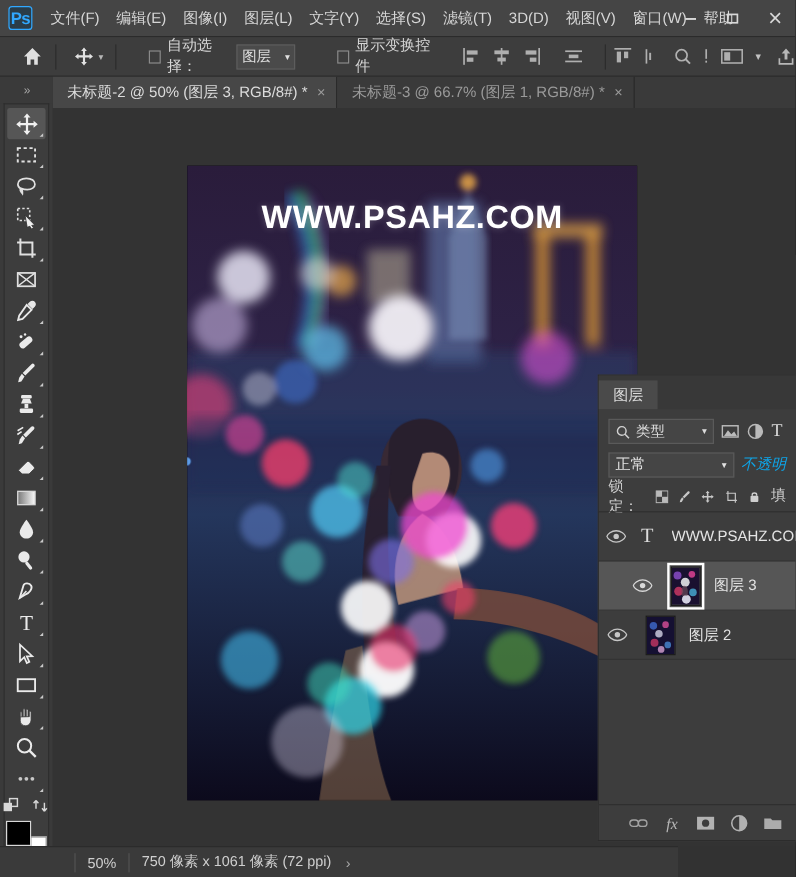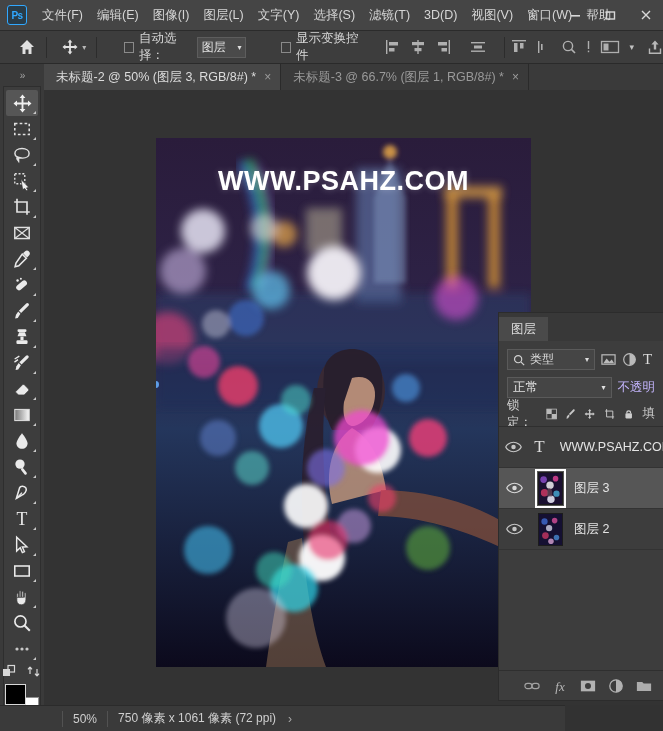--- a/index.html
+++ b/index.html
@@ -13,21 +13,21 @@
 
   
   .titlebar {
     position:absolute; left:0; top:0; width:663px; height:31px;
     background:#454545; display:flex; align-items:center;
     border-bottom:1px solid #2b2b2b;
   }
   .ps-logo {
     width:20px; height:20px; margin-left:7px; margin-right:8px;
     border:1px solid #31a8ff; border-radius:3px; background:#2a3c48;
-    color:#31a8ff; font-size:10px; font-weight:bold;
+    color:#31a8ff; font-size:14px; font-weight:bold;
     display:flex; align-items:center; justify-content:center;
     font-family:"Liberation Sans", sans-serif; letter-spacing:-0.5px;
   }
   .menu { display:flex; align-items:center; height:31px; }
   .menu-item {
     padding:4px 7px; color:#d6d6d6; font-size:12.5px; white-space:nowrap;
     line-height:16px;
   }
   .wincontrols { position:absolute; right:0; top:0; display:flex; height:30px; }
   .wc {
@@ -155,30 +155,30 @@
     font-size:12px; justify-content:space-between;
   }
   .filter-select .lead { display:flex; align-items:center; gap:5px; }
   .filt-ico { width:15px; height:15px; opacity:.85; }
   .lp-blend { height:27px; display:flex; align-items:center; gap:6px; padding:0 8px; }
   .blend-select {
     display:flex; align-items:center; justify-content:space-between;
     width:112px; height:21px; background:#454545; border:1px solid #5a5a5a;
     padding:0 5px; color:#e2e2e2; font-size:12.5px;
   }
-  .opacity-lbl { color:#c4b5fd; font-size:12.5px; white-space:nowrap; }
+  .opacity-lbl { color:#0ea5e9; font-size:12.5px; white-space:nowrap;font-style:italic; }
   .lp-lock { height:25px; display:flex; align-items:center; gap:8px; padding:0 8px; color:#d0d0d0; font-size:12.5px; }
   .lock-ico { width:14px; height:14px; opacity:.85; }
 
   .lp-list { flex:1; overflow:hidden; border-top:1px solid #2f2f2f; }
   .layer-row {
     height:41px; display:flex; align-items:center; gap:0;
     border-bottom:1px solid #333333; background:#3d3d3d;
   }
-  .layer-row.selected { background:#565656; }
+  .layer-row.selected { background:#565656;padding-left:21px; }
   .eye-cell { width:31px; display:flex; align-items:center; justify-content:center; }
   .thumb-cell { width:40px; display:flex; align-items:center; justify-content:center; }
   .thumb { width:25px; height:33px; border:1px solid #1c1c1c; position:relative; }
   .thumb.active-frame { outline:2px solid #ffffff; outline-offset:1px; }
   .thumb.white { background:#ffffff; }
   .t-icon { width:26px; display:flex; align-items:center; justify-content:center;
             color:#dcdcdc; font-size:17px; font-family:"Liberation Serif", serif; }
   .layer-name { color:#e4e4e4; font-size:12.5px; white-space:nowrap; overflow:hidden; }
 
   .lp-bottom {

